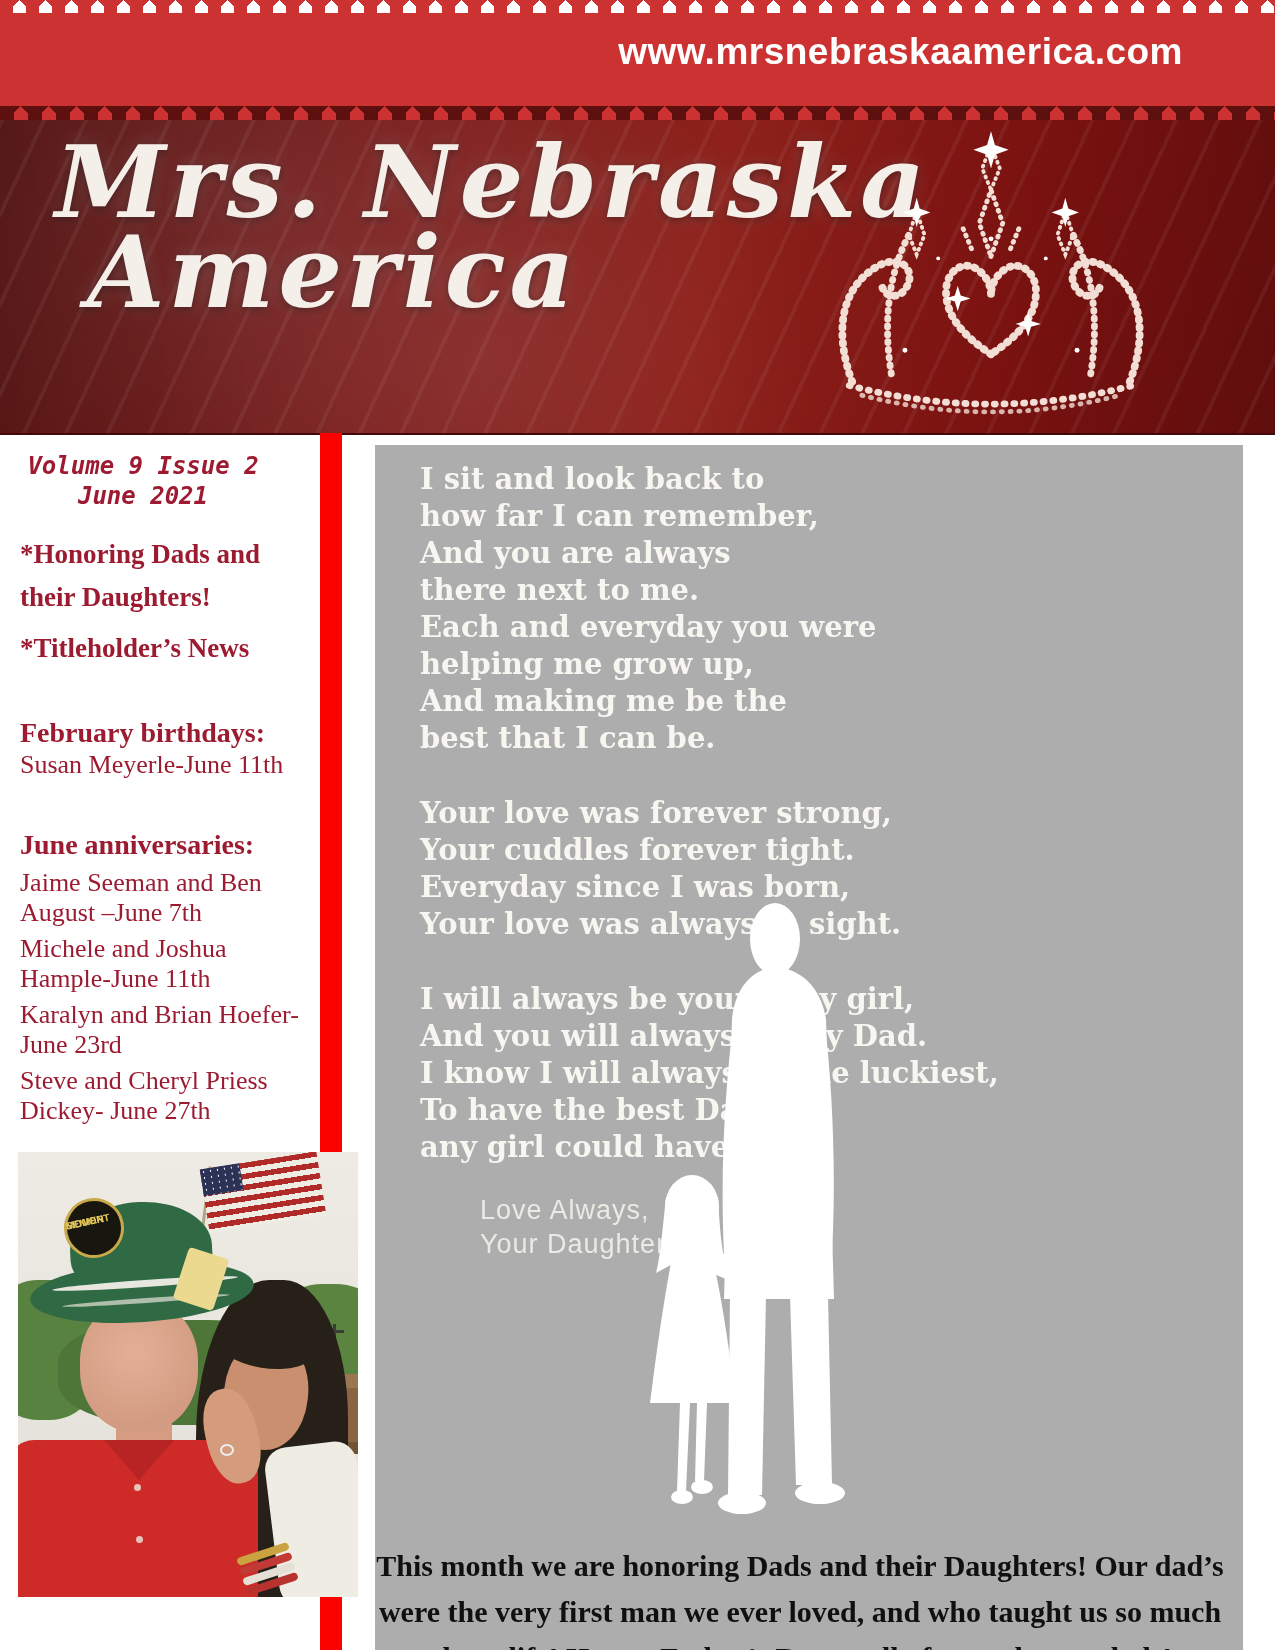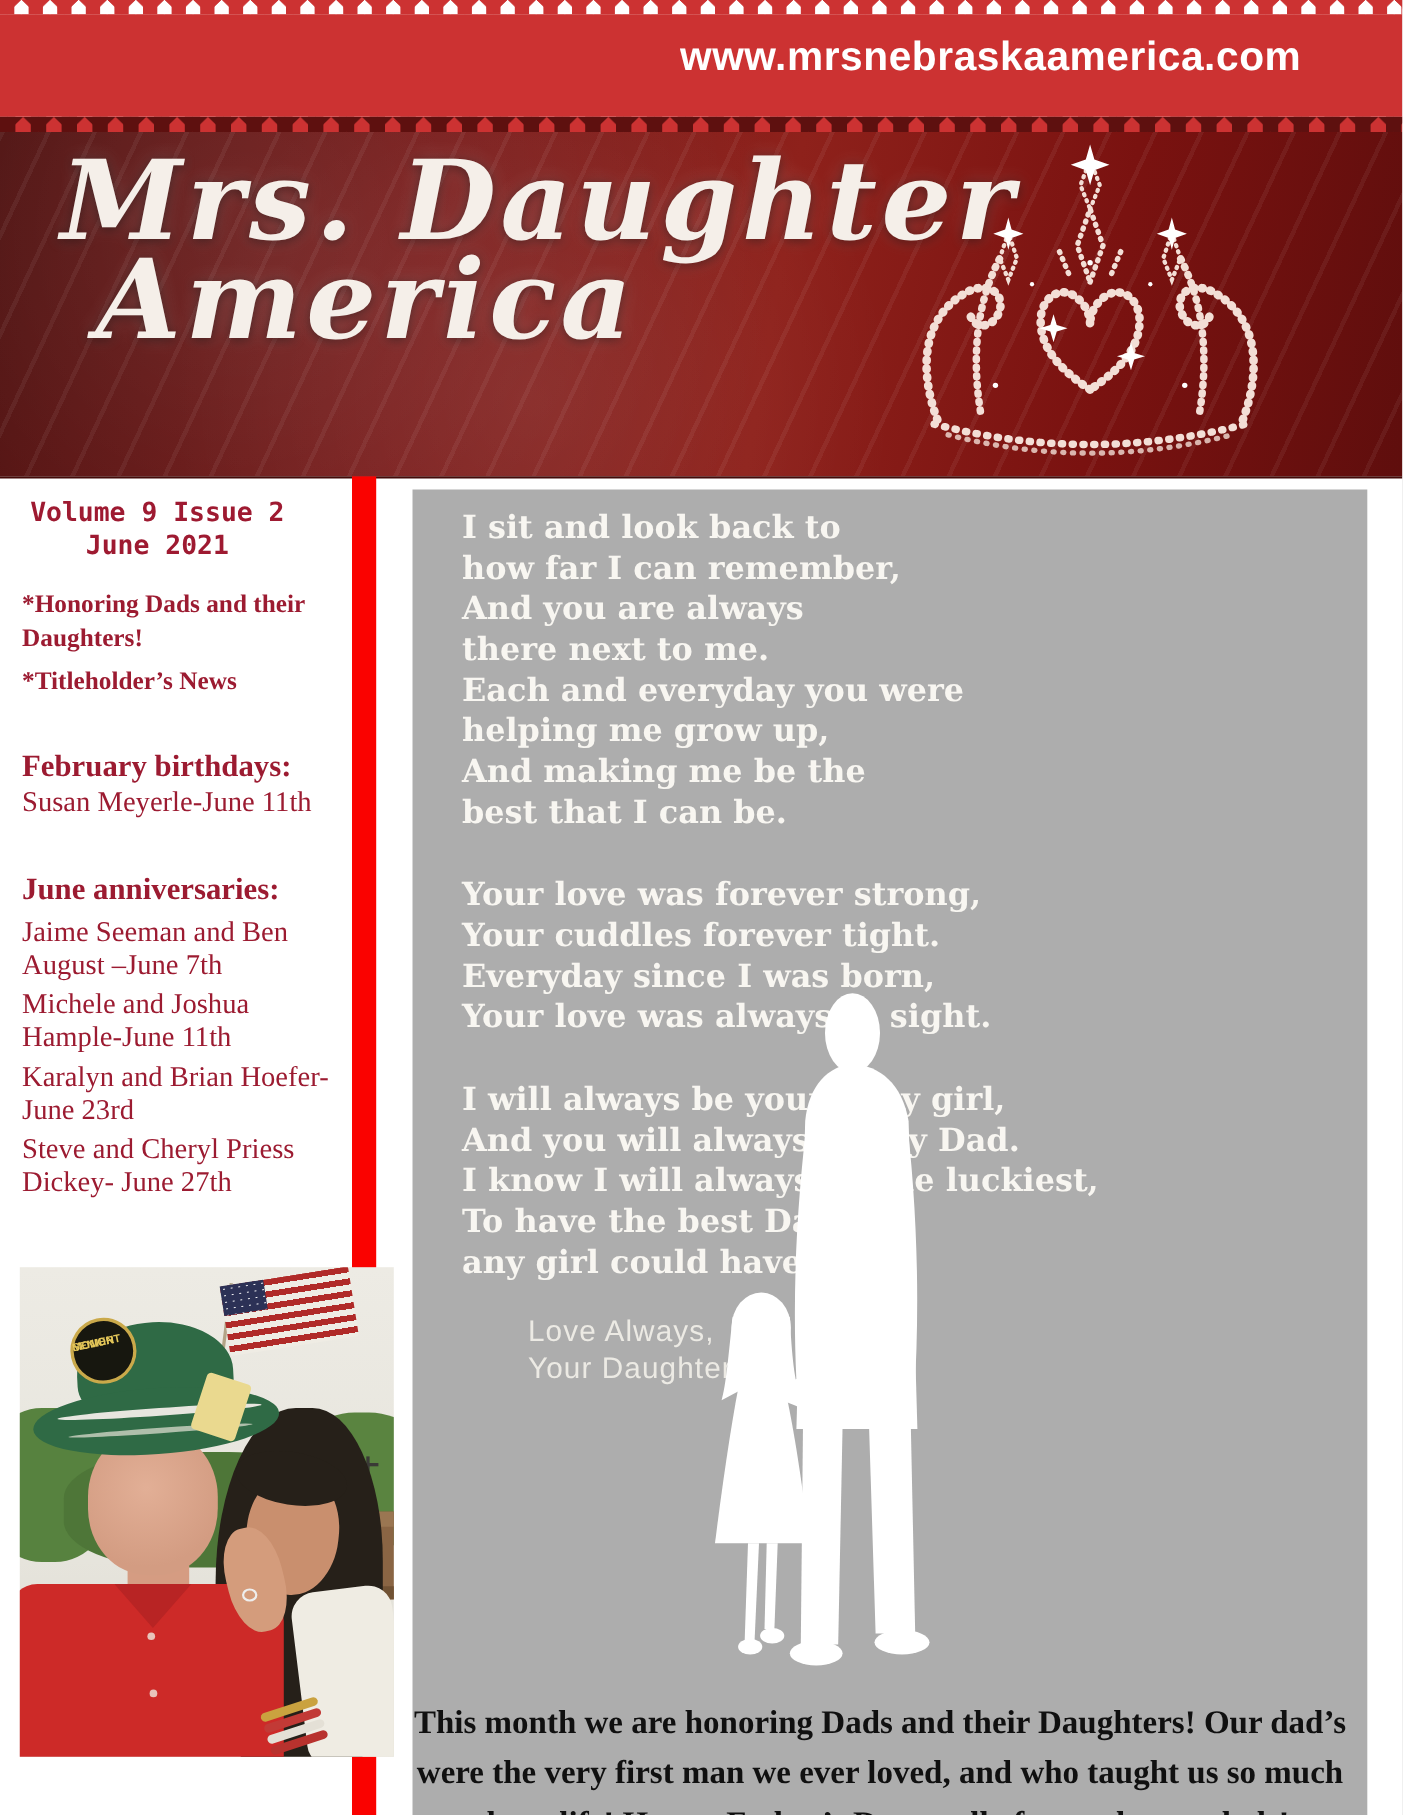--- a/index.html
+++ b/index.html
@@ -33,22 +33,22 @@
   .brand .l2{margin-left:32px;margin-top:-18px;}
   .crown{position:absolute;right:108px;top:6px;width:352px;height:300px;}
 
   
   .content{position:absolute;left:0;top:433px;width:1275px;height:1217px;}
   .red-stripe{position:absolute;left:320px;top:0;width:22px;height:1217px;background:#fa0200;}
 
   
   .sidebar{position:absolute;left:20px;top:18px;width:284px;color:#9c1b31;}
   .vol{font-family:"DejaVu Sans Mono",monospace;font-weight:bold;font-size:24px;
-       line-height:30px;text-align:center;width:246px;color:#9e1a31;}
-  .bullets{margin-top:22px;font-weight:bold;font-size:23px;line-height:31px;}
+       line-height:30px;text-align:center;width:246px;color:#9e1a31;font-style:italic;}
+  .bullets{margin-top:22px;font-weight:bold;font-size:27px;line-height:43px;}
   .bullets p{margin:0 0 8px 0;}
   .sb-head{font-weight:bold;font-size:28px;line-height:34px;}
   .sb-item{font-size:26px;line-height:30px;margin-top:0;}
   .birthdays{margin-top:46px;}
   .annivs{margin-top:48px;}
   .annivs .sb-item{margin-top:6px;margin-bottom:6px;}
 
   
   .graybox{position:absolute;left:375px;top:12px;width:868px;height:1391px;background:#adadad;}
   .poem{position:absolute;left:45px;top:16px;color:#f8f6f1;
@@ -112,21 +112,21 @@
 <div class="page">
 
   <div class="zz-top"></div>
   <div class="topbar">
     <div class="url">www.mrsnebraskaamerica.com</div>
   </div>
   <div class="zz-mid"></div>
 
   <div class="banner">
     <div class="brand">
-      <div>Mrs. Daughter</div>
+      <div>Mrs. Nebraska</div>
       <div class="l2">America</div>
     </div>
     <svg class="crown" viewBox="0 0 360 300">
       <g stroke="#f3ded6" fill="none" stroke-linecap="round">
         <path d="M35 262 Q180 300 325 262" stroke-width="7" stroke-dasharray="1 9"></path>
         <path d="M48 272 Q180 306 312 272" stroke-width="5" stroke-dasharray="1 8" opacity=".8"></path>
         <path d="M38 258 C20 210 24 160 68 138 C92 128 104 148 92 164 C84 174 70 172 68 158" stroke-width="8" stroke-dasharray="1 7"></path>
         <path d="M322 258 C340 210 336 160 292 138 C268 128 256 148 268 164 C276 174 290 172 292 158" stroke-width="8" stroke-dasharray="1 7"></path>
         <path d="M78 250 C70 200 74 150 96 108" stroke-width="7" stroke-dasharray="1 7"></path>
         <path d="M96 108 L104 84 L112 108 L104 128 Z" stroke-width="4" stroke-dasharray="1 5"></path>

